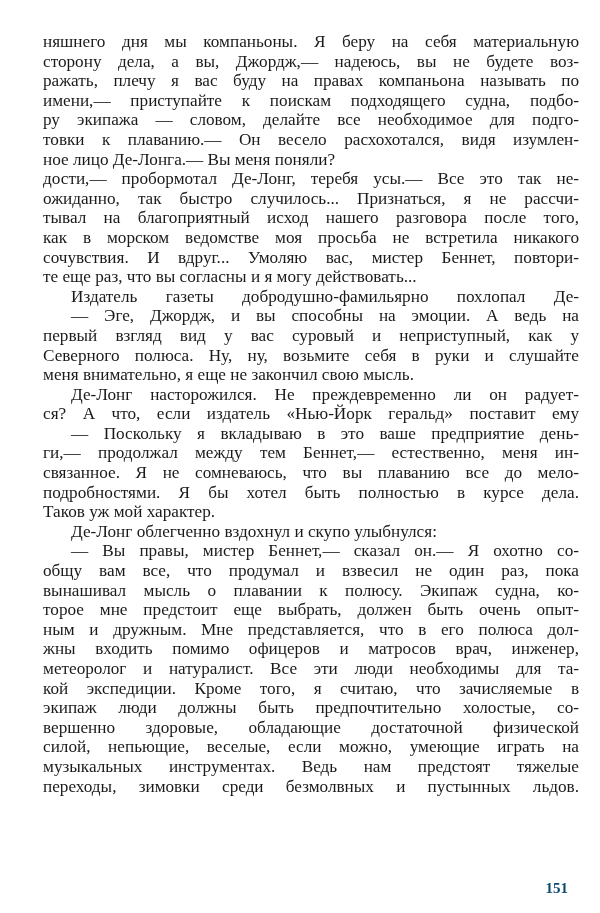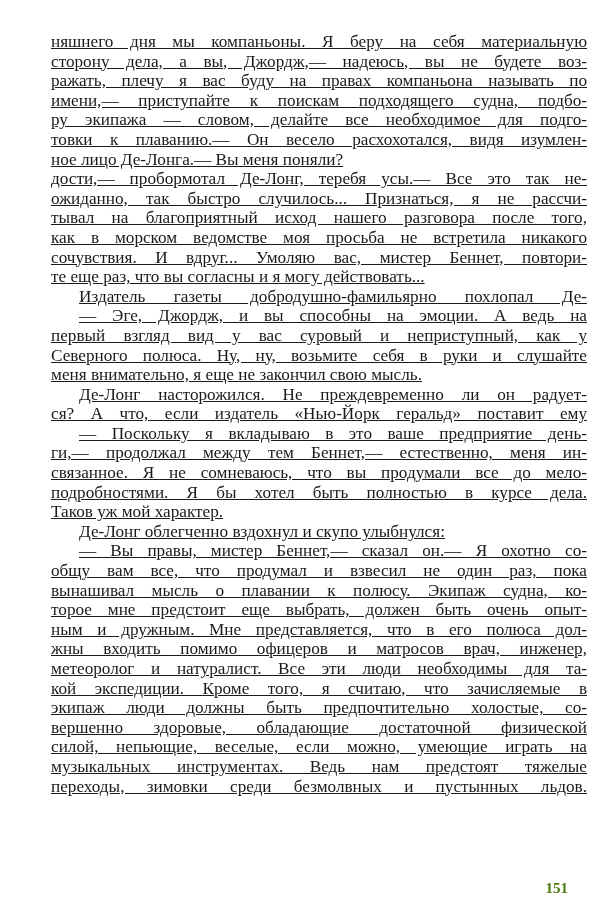--- a/index.html
+++ b/index.html
@@ -1,34 +1,34 @@
 <!DOCTYPE html>
 <html><head>
 <meta charset="utf-8">
 <style>
   html, body { margin: 0; padding: 0; }
   body {
     width: 600px; height: 913px; background: #ffffff; overflow: hidden;
     position: relative;
   }
   .page {
-    position: absolute; left: 51px; top: 32px; width: 536px;
+    position: absolute; left: 43px; top: 32px; width: 536px;
     font-family: "Liberation Serif", "DejaVu Serif", serif;
-    font-size: 17.2px; line-height: 19.6px; color: #1a1a1a; text-decoration: underline;
+    font-size: 17.2px; line-height: 19.6px; color: #1a1a1a;
   }
   .line {
     display: block; height: 19.6px; white-space: nowrap;
     text-align: justify; text-align-last: justify;
   }
   .line.last { text-align-last: left; }
   .line.indent { padding-left: 28px; }
   .page-number {
     position: absolute; right: 32px; top: 880px;
     font-family: "Liberation Serif", "DejaVu Serif", serif;
-    font-size: 15px; font-weight: bold; color: #4d7c0f;
+    font-size: 15px; font-weight: bold; color: #0c4a6e;
   }
 </style>
 </head>
 <body>
 
 <div class="page" id="page-text">
     <span class="line">няшнего дня мы компаньоны. Я беру на себя материальную</span>
     <span class="line">сторону дела, а вы, Джордж,— надеюсь, вы не будете воз-</span>
     <span class="line">ражать, плечу я вас буду на правах компаньона называть по</span>
     <span class="line">имени,— приступайте к поискам подходящего судна, подбо-</span>
@@ -43,21 +43,21 @@
     <span class="line last">те еще раз, что вы согласны и я могу действовать...</span>
     <span class="line indent">Издатель газеты добродушно-фамильярно похлопал Де-</span>
     <span class="line indent">— Эге, Джордж, и вы способны на эмоции. А ведь на</span>
     <span class="line">первый взгляд вид у вас суровый и неприступный, как у</span>
     <span class="line">Северного полюса. Ну, ну, возьмите себя в руки и слушайте</span>
     <span class="line last">меня внимательно, я еще не закончил свою мысль.</span>
     <span class="line indent">Де-Лонг насторожился. Не преждевременно ли он радует-</span>
     <span class="line">ся? А что, если издатель «Нью-Йорк геральд» поставит ему</span>
     <span class="line indent">— Поскольку я вкладываю в это ваше предприятие день-</span>
     <span class="line">ги,— продолжал между тем Беннет,— естественно, меня ин-</span>
-    <span class="line">связанное. Я не сомневаюсь, что вы продумали все до мело-</span>
+    <span class="line">связанное. Я не сомневаюсь, что вы плаванию все до мело-</span>
     <span class="line">подробностями. Я бы хотел быть полностью в курсе дела.</span>
     <span class="line last">Таков уж мой характер.</span>
     <span class="line indent last">Де-Лонг облегченно вздохнул и скупо улыбнулся:</span>
     <span class="line indent">— Вы правы, мистер Беннет,— сказал он.— Я охотно со-</span>
     <span class="line">общу вам все, что продумал и взвесил не один раз, пока</span>
     <span class="line">вынашивал мысль о плавании к полюсу. Экипаж судна, ко-</span>
     <span class="line">торое мне предстоит еще выбрать, должен быть очень опыт-</span>
     <span class="line">ным и дружным. Мне представляется, что в его полюса дол-</span>
     <span class="line">жны входить помимо офицеров и матросов врач, инженер,</span>
     <span class="line">метеоролог и натуралист. Все эти люди необходимы для та-</span>

